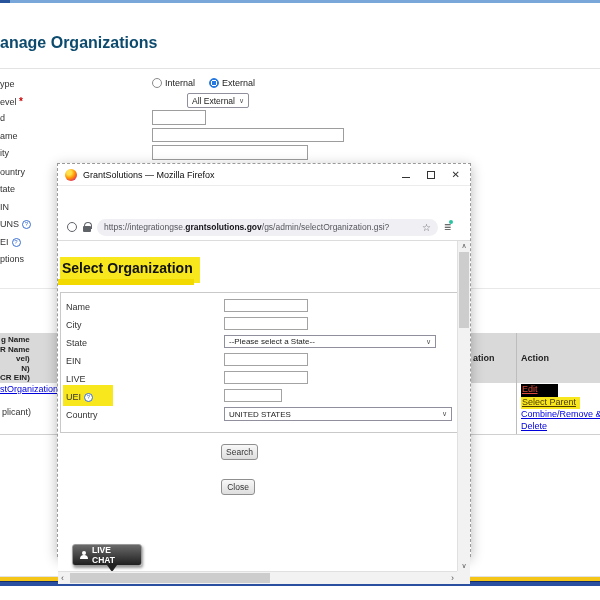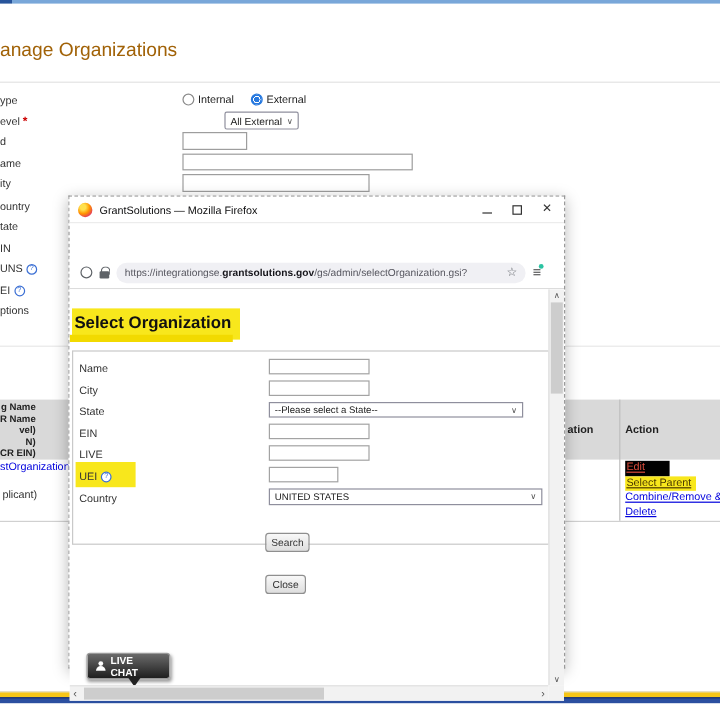--- a/index.html
+++ b/index.html
@@ -2,21 +2,21 @@
 <html><head>
 <meta charset="utf-8">
 <style>
   * { margin:0; padding:0; box-sizing:border-box; }
   body { font-family:"Liberation Sans", sans-serif; background:#fff; }
   .screen { position:relative; width:600px; height:600px; background:#fff; overflow:hidden; font-family:"Liberation Sans", sans-serif; }
 
   
   .top-strip { position:absolute; top:0; left:0; width:600px; height:3px;
     background:linear-gradient(to right,#27549b 0,#27549b 10px,#79a7d9 10px); }
-  .page-title { position:absolute; left:0; top:34px; font-size:16px; font-weight:normal; color:#a16207; }
+  .page-title { position:absolute; left:0; top:34px; font-size:16px; font-weight:bold; color:#0c4a6e; }
   .divider1 { position:absolute; top:68px; left:0; width:600px; border-top:1px solid #e3e3e3; }
   .divider2 { position:absolute; top:288px; left:0; width:600px; border-top:1px solid #e8e8e8; }
 
   .bg-label { position:absolute; left:0; font-size:9px; color:#333; white-space:nowrap; }
   .req { color:#cc0000; font-weight:bold; font-size:10px; }
   .help-ic { display:inline-block; width:9px; height:9px; border:1px solid #3b6fd4; border-radius:50%;
     color:#3b6fd4; font-size:6px; line-height:7px; text-align:center; vertical-align:middle; margin-left:3px; background:#fff; }
 
   .radio-row { position:absolute; left:152px; top:78px; font-size:9px; color:#222; display:flex; align-items:center; gap:3px; }
   .radio { width:10px; height:10px; border:1px solid #8a8a8a; border-radius:50%; background:#fff; display:inline-block; }
@@ -31,21 +31,21 @@
   .bg-input.i2 { left:152px; top:128px; width:192px; height:14px; }
   .bg-input.i3 { left:152px; top:145px; width:156px; }
 
   
   .tbl-head { position:absolute; top:333px; left:0; width:600px; height:50px; background:#d9d9d9; }
   .tbl-col1 { position:absolute; left:0; top:335px; font-size:8px; font-weight:bold; color:#222; line-height:9.5px; white-space:nowrap;text-align:right; }
   .tbl-col2 { position:absolute; left:473px; top:353px; font-size:9px; font-weight:bold; color:#222; }
   .tbl-col3 { position:absolute; left:521px; top:353px; font-size:9px; font-weight:bold; color:#222; }
   .tbl-vline { position:absolute; left:516px; top:333px; height:101px; border-left:1px solid #bdbdbd; }
   .tbl-rowline { position:absolute; top:434px; left:0; width:600px; border-top:1px solid #d0d0d0; }
-  .org-link { position:absolute; left:0; top:384px; font-size:9px; color:#0000dd; white-space:nowrap; }
+  .org-link { position:absolute; left:0; top:384px; font-size:9px; color:#0000dd; text-decoration:underline; white-space:nowrap; }
   .org-sub { position:absolute; left:2px; top:407px; font-size:9px; color:#333; }
   .actions { position:absolute; left:521px; top:384px; font-size:9px; line-height:11.5px; white-space:nowrap; }
   .actions a { display:inline-block; text-decoration:underline; cursor:pointer; }
   .act-edit { color:#d84b3a; background:#000000; padding:0 20px 1px 1px;text-align:right; }
   .act-parent { color:#4c3a00; background:#f8e71c; padding:0 4px 1px 1px; }
   .act-blue { color:#0000dd; }
 
   .stripe-yellow { position:absolute; top:576px; left:0; width:600px; height:5px; background:#f5c518; border-top:1px solid #e2e2e2; }
   .stripe-blue { position:absolute; top:581px; left:0; width:600px; height:5px; background:#2b4fa0; border-top:1px solid #1a2f66; }
 
@@ -71,21 +71,21 @@
   .url-domain { font-weight:bold; color:#15141a; }
   .url-star { margin-left:auto; font-size:10px; color:#5f6368; padding-left:4px; }
   .menu-ic { position:relative; font-size:12px; color:#3c3c3e; line-height:12px; flex:0 0 auto; }
   .menu-dot { position:absolute; top:-1px; right:-3px; width:4px; height:4px; border-radius:50%; background:#2ac3a2; }
 
   .pcontent { position:relative; height:343px; background:#fff; overflow:hidden; }
   .head-hl { position:absolute; left:2px; top:16px; width:140px; height:26px; background:#f8e71c; }
   .head-swipe { position:absolute; left:0; top:38px; width:136px; height:6px; background:#f2da00; }
   .pheading { position:absolute; left:4px; top:19px; font-size:14px; font-weight:bold; color:#111; }
 
-  .pform { position:absolute; left:2px; top:51px; width:398px; height:162px; border:1px solid #c9c9c9; background:#fff; }
+  .pform { position:absolute; left:2px; top:51px; width:398px; height:141px; border:1px solid #c9c9c9; background:#fff; }
   .prow { position:absolute; left:0; width:100%; height:18px; }
   .plabel { position:absolute; left:5px; top:3px; font-size:9px; color:#333; white-space:nowrap; }
   .pinput { position:absolute; left:163px; top:0; width:84px; height:13px; border:1px solid #a3a3a3; background:#fff; font-size:9px; padding:0 2px; }
   .pinput.short { width:58px; }
   .pselect { position:absolute; left:163px; top:0; height:13px; border:1px solid #8f8f9d; background:#fff;
     font-size:8px; color:#222; display:flex; align-items:center; padding:0 4px; }
   .pselect .chev { margin-left:auto; font-size:7px; color:#555; }
   .uei-hl { position:absolute; left:2px; top:92px; width:50px; height:21px; background:#f8e71c; }
 
   .btn { position:absolute; left:163px; height:16px; background:linear-gradient(#f8f8f8,#dedede); border:1px solid #8f8f8f;

